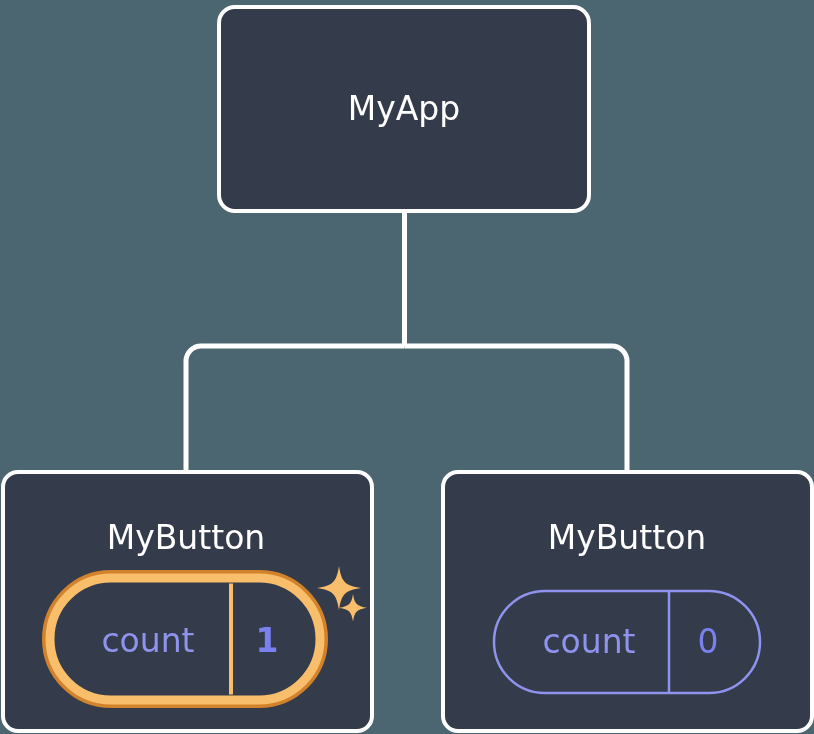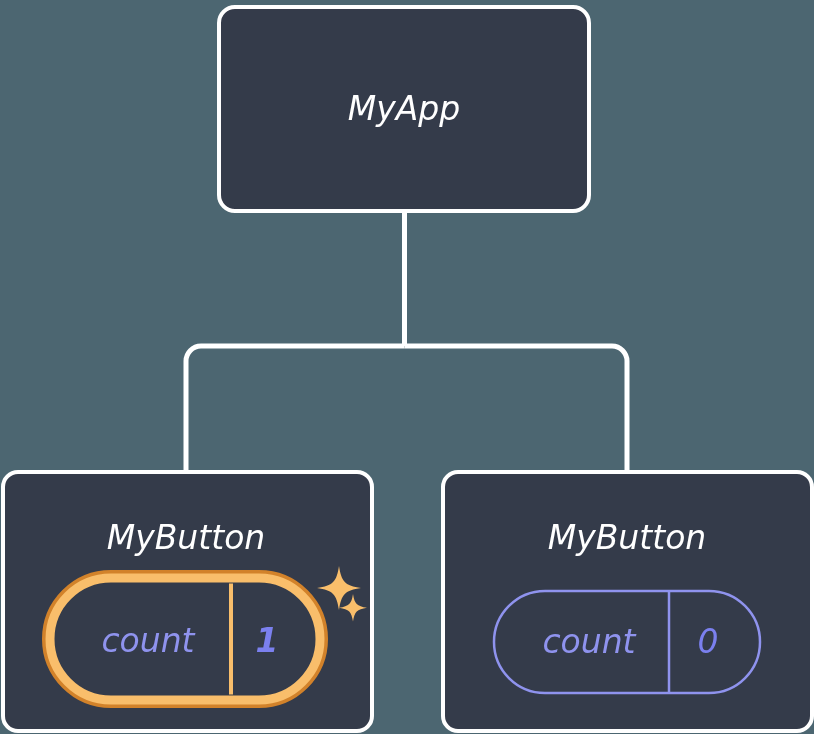--- a/index.html
+++ b/index.html
@@ -11,21 +11,20 @@
     width: 814px;
     height: 734px;
     overflow: hidden;
     font-family: "DejaVu Sans", sans-serif;
   }
   #diagram-root {
     position: relative;
     width: 814px;
     height: 734px;
     background: #4c6671;
-    font-style: italic;
   }
   svg.diagram {
     display: block;
     width: 814px;
     height: 734px;
   }
   .node-title {
     font-family: "DejaVu Sans", sans-serif;
     font-size: 33px;
     fill: #ffffff;

